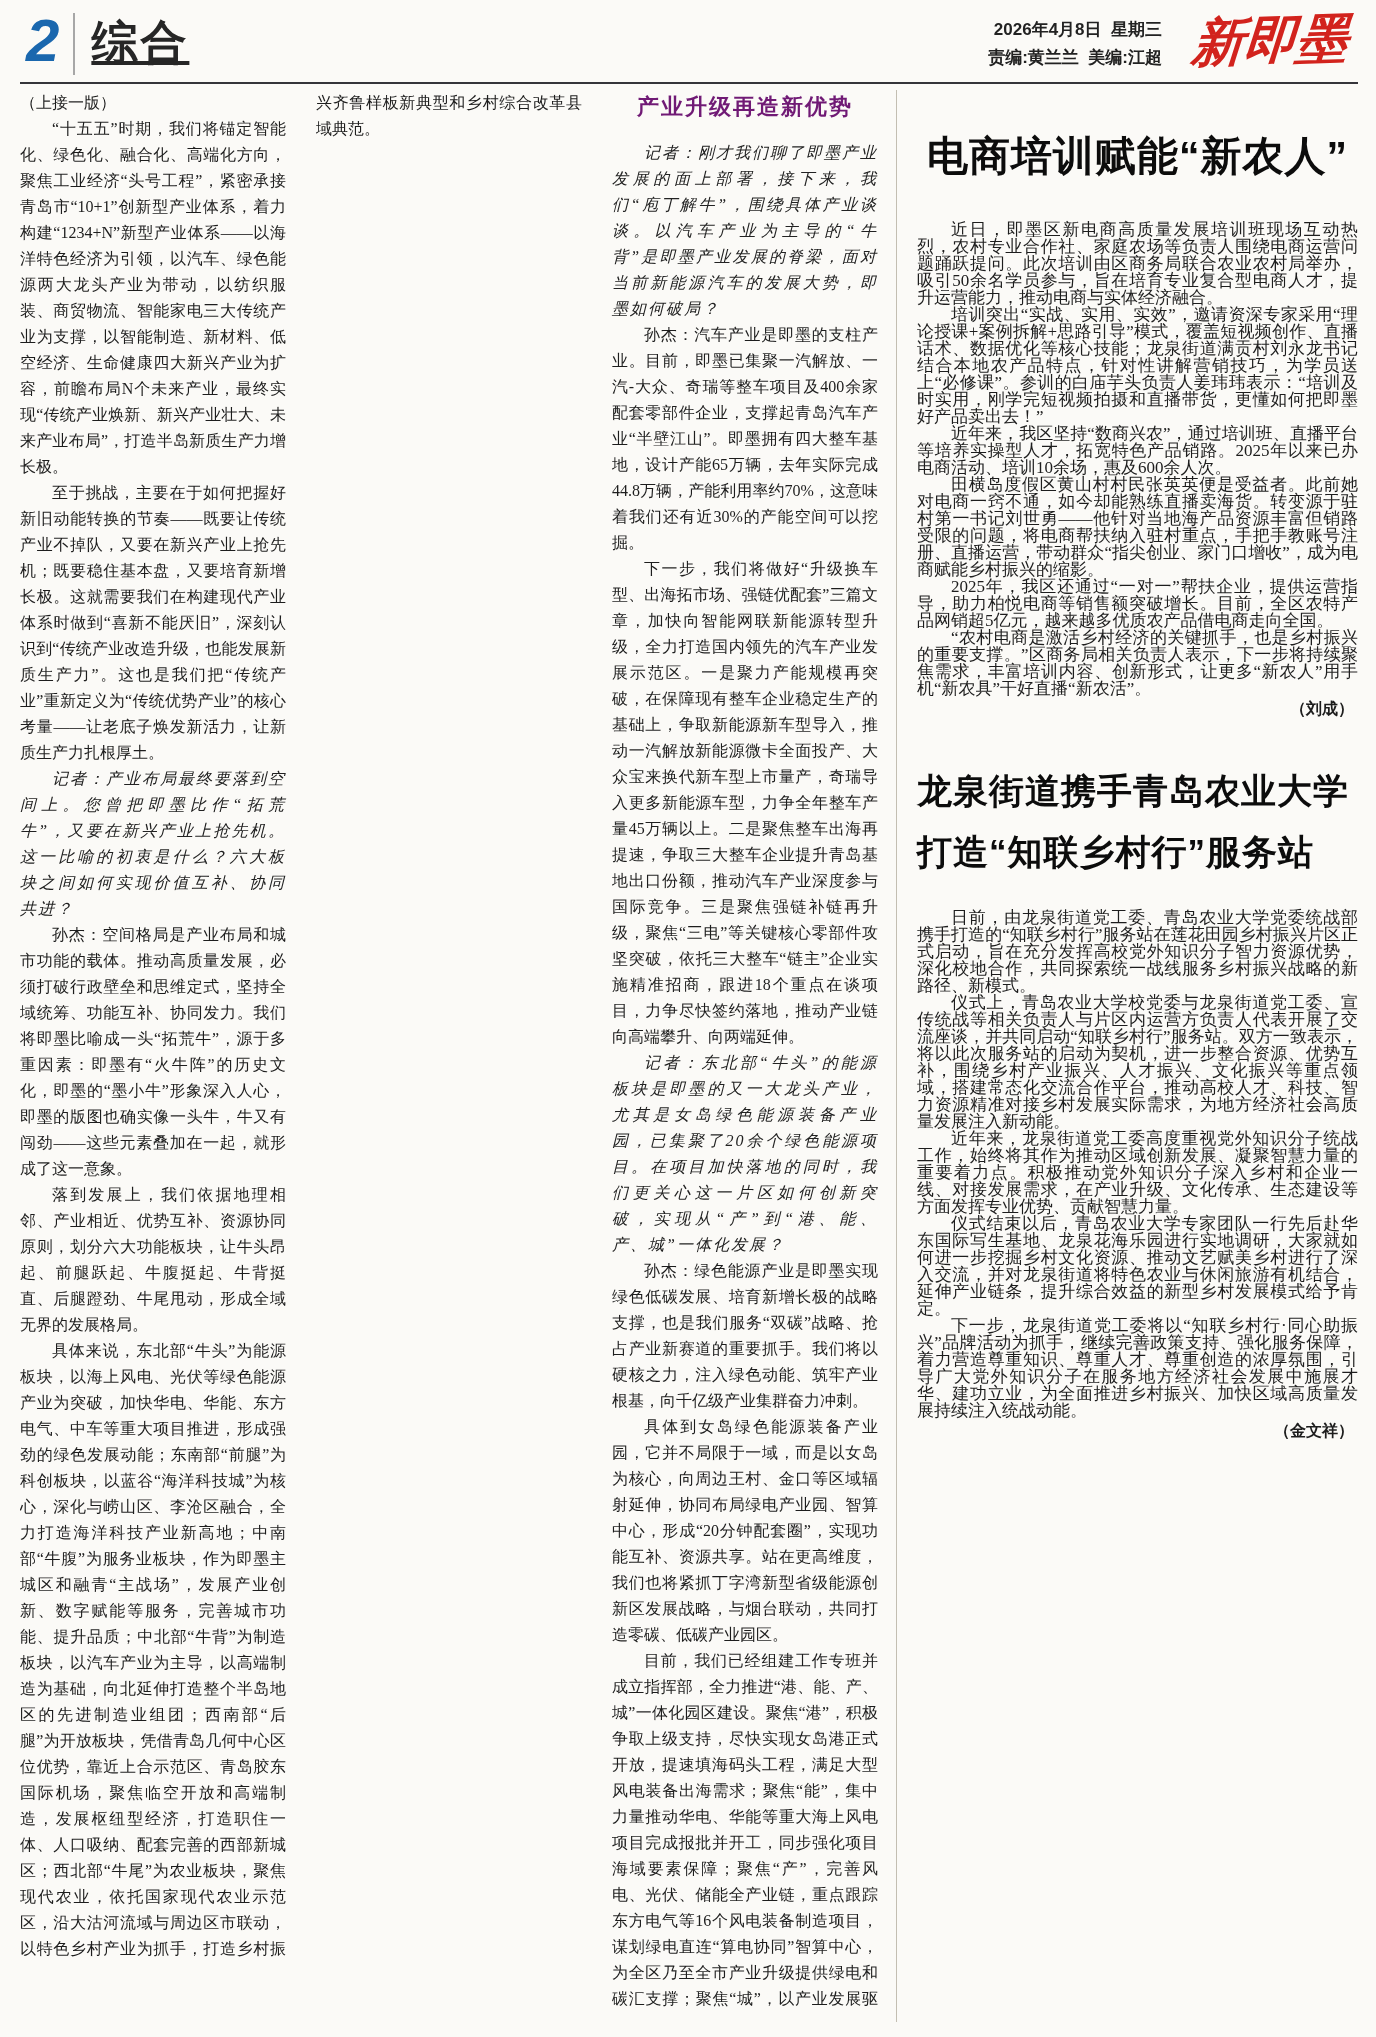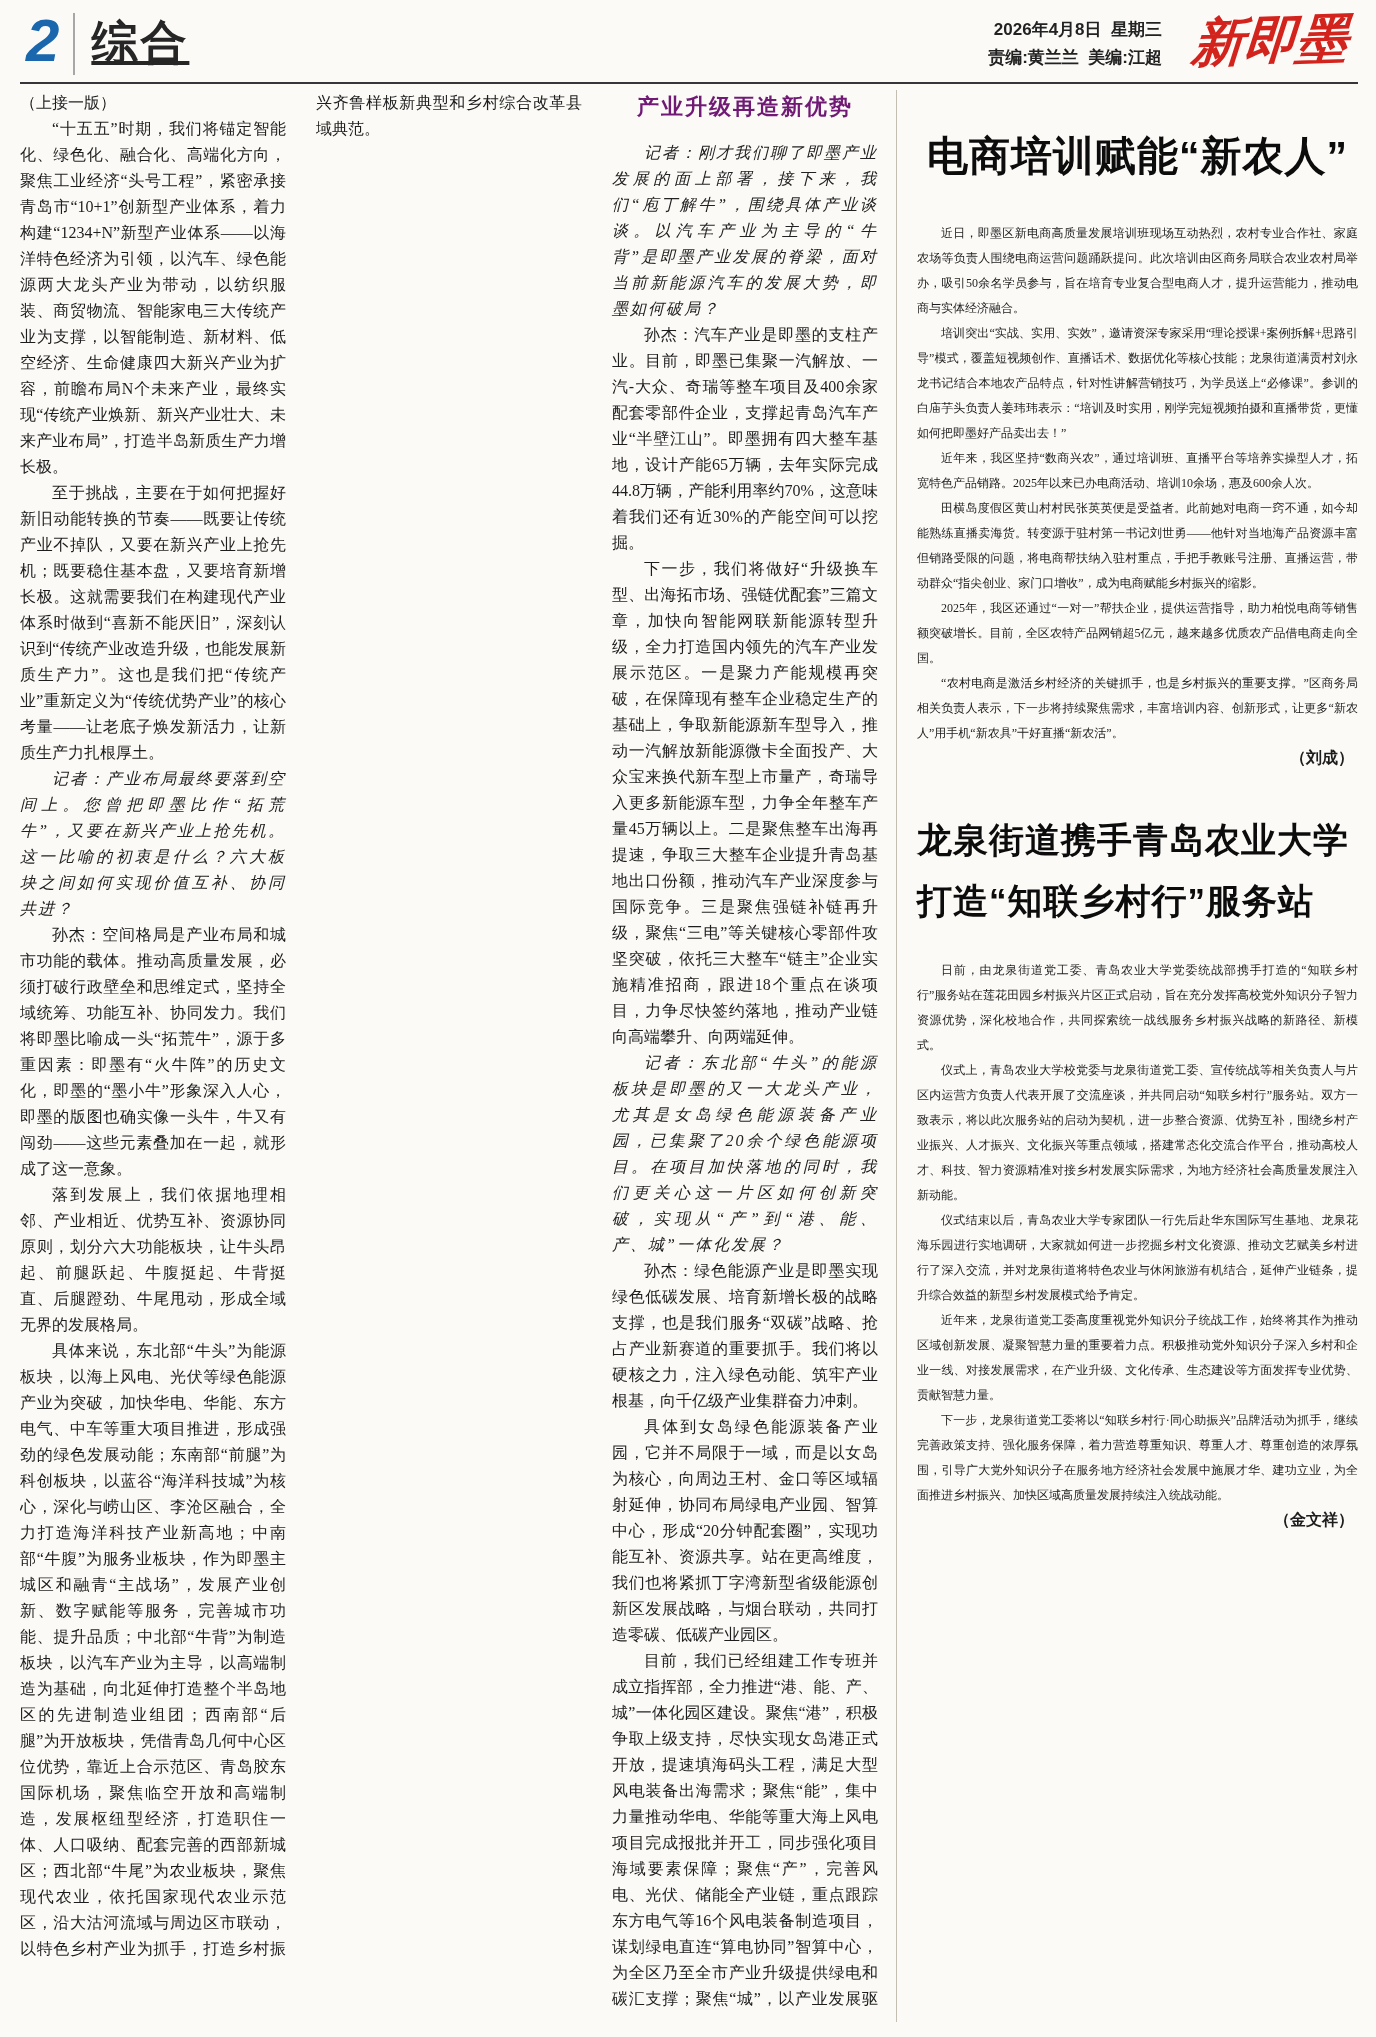--- a/index.html
+++ b/index.html
@@ -72,21 +72,21 @@
     text-align:center; letter-spacing:1px;
     margin:42px 0 40px 0; line-height:1.2;
   }
   .headline-2 {
     font-family:"Liberation Sans", sans-serif;
     font-size:35px; font-weight:bold; color:#0c0c0c;
     text-align:left; line-height:1.75; letter-spacing:1px;
     margin:34px 0 26px 0;
   }
   .r-article .rp {
-    font-size:12px; line-height:25px; text-align:justify; text-indent:2em; margin:0;
+    font-size:17px; line-height:17px; text-align:justify; text-indent:2em; margin:0;
   }
   .r-byline {
     text-align:right; font-family:"Liberation Sans", sans-serif;
     font-weight:bold; font-size:16px; margin-top:2px; padding-right:4px;
   }
   .a2-gap { height:6px; }
 </style>
 </head>
 <body>
 
@@ -150,22 +150,22 @@
       <div class="a2-gap"></div>
 
       <div class="r-article">
         <h2 class="headline-2">
           <span>龙泉街道携手青岛农业大学</span><br>
           <span>打造“知联乡村行”服务站</span>
         </h2>
         <div>
             <p class="rp">日前，由龙泉街道党工委、青岛农业大学党委统战部携手打造的“知联乡村行”服务站在莲花田园乡村振兴片区正式启动，旨在充分发挥高校党外知识分子智力资源优势，深化校地合作，共同探索统一战线服务乡村振兴战略的新路径、新模式。</p>
             <p class="rp">仪式上，青岛农业大学校党委与龙泉街道党工委、宣传统战等相关负责人与片区内运营方负责人代表开展了交流座谈，并共同启动“知联乡村行”服务站。双方一致表示，将以此次服务站的启动为契机，进一步整合资源、优势互补，围绕乡村产业振兴、人才振兴、文化振兴等重点领域，搭建常态化交流合作平台，推动高校人才、科技、智力资源精准对接乡村发展实际需求，为地方经济社会高质量发展注入新动能。</p>
+            <p class="rp">近年来，龙泉街道党工委高度重视党外知识分子统战工作，始终将其作为推动区域创新发展、凝聚智慧力量的重要着力点。积极推动党外知识分子深入乡村和企业一线、对接发展需求，在产业升级、文化传承、生态建设等方面发挥专业优势、贡献智慧力量。</p>
             <p class="rp">仪式结束以后，青岛农业大学专家团队一行先后赴华东国际写生基地、龙泉花海乐园进行实地调研，大家就如何进一步挖掘乡村文化资源、推动文艺赋美乡村进行了深入交流，并对龙泉街道将特色农业与休闲旅游有机结合，延伸产业链条，提升综合效益的新型乡村发展模式给予肯定。</p>
-            <p class="rp">近年来，龙泉街道党工委高度重视党外知识分子统战工作，始终将其作为推动区域创新发展、凝聚智慧力量的重要着力点。积极推动党外知识分子深入乡村和企业一线、对接发展需求，在产业升级、文化传承、生态建设等方面发挥专业优势、贡献智慧力量。</p>
             <p class="rp">下一步，龙泉街道党工委将以“知联乡村行·同心助振兴”品牌活动为抓手，继续完善政策支持、强化服务保障，着力营造尊重知识、尊重人才、尊重创造的浓厚氛围，引导广大党外知识分子在服务地方经济社会发展中施展才华、建功立业，为全面推进乡村振兴、加快区域高质量发展持续注入统战动能。</p>
           </div>
         <p class="r-byline">（金文祥）</p>
       </div>
 
     </div>
   </div>
 </div>
 
 </body></html>

